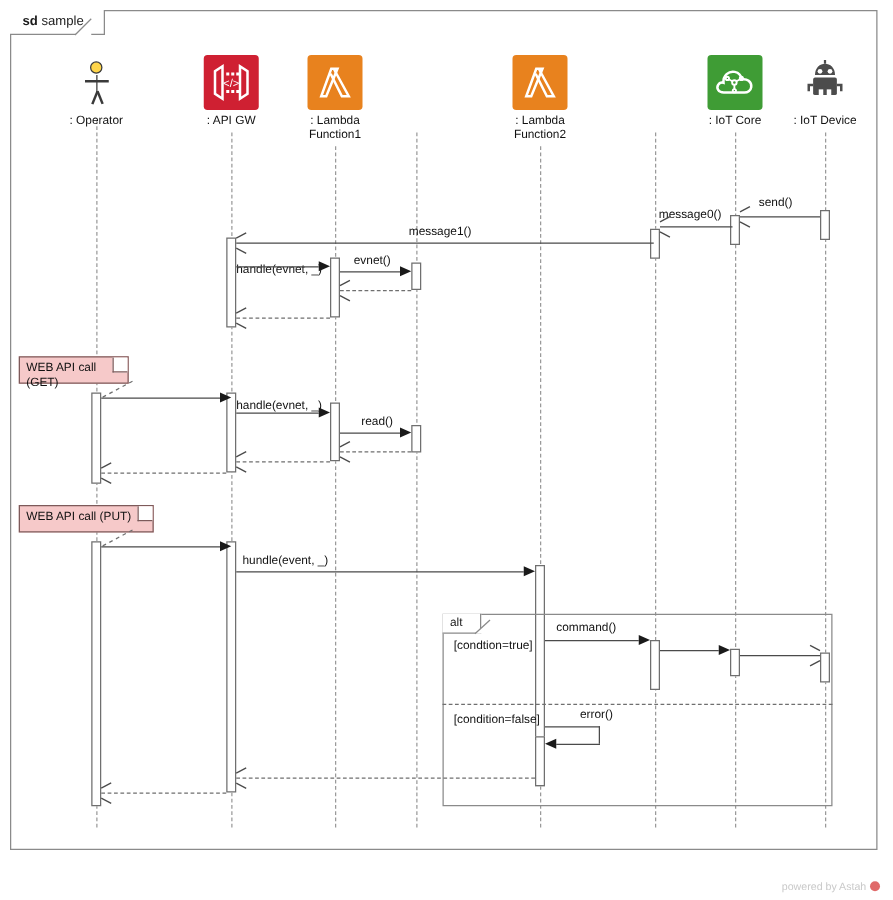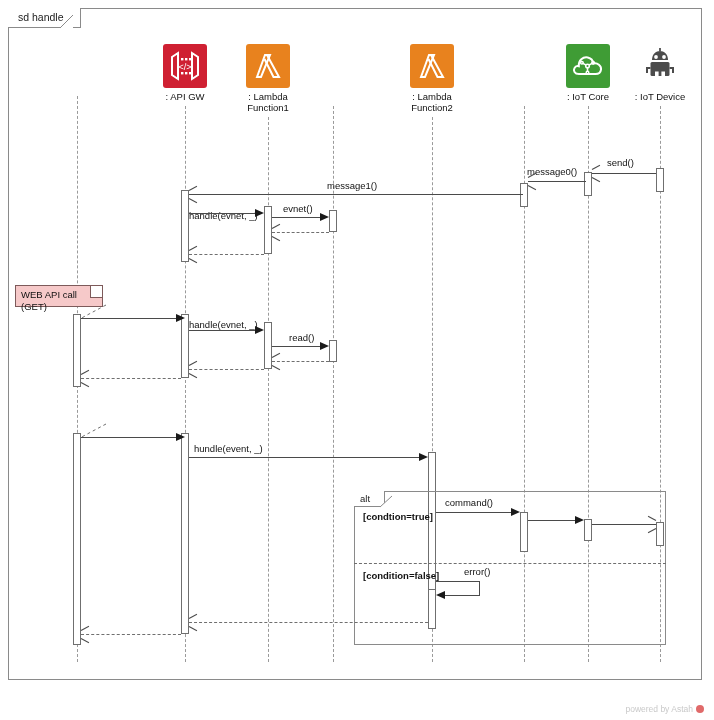--- a/index.html
+++ b/index.html
@@ -4,21 +4,21 @@
 <style>
   html,body{margin:0;padding:0;background:#ffffff;}
   body{width:714px;height:720px;font-family:"Liberation Sans",sans-serif;color:#1a1a1a;}
   #stage{position:relative;width:714px;height:720px;overflow:hidden;background:#fff;}
 
   
   #sd-frame{position:absolute;left:8px;top:8px;width:694px;height:672px;border:1px solid #8a8a8a;box-sizing:border-box;background:#fff;}
   #sd-tab{position:absolute;left:8px;top:8px;height:20px;box-sizing:border-box;
      background:#fff;border-right:1px solid #8a8a8a;border-bottom:1px solid #8a8a8a;
      padding:2px 16px 2px 10px;font-size:10.5px;white-space:nowrap;line-height:15px;}
-  #sd-tab .kw{font-weight:normal;}
+  #sd-tab .kw{font-weight:bold;}
 
   
   .lifeline{position:absolute;width:0;border-left:1px dashed #9a9a9a;}
   .head{position:absolute;text-align:center;font-size:9.5px;line-height:11px;color:#111;}
   .head .icon{width:44px;height:44px;margin:0 auto 3px auto;border-radius:3px;position:relative;overflow:hidden;}
   .head .nm{white-space:pre-line;}
 
   
   .act{position:absolute;background:#fff;border:1px solid #6f6f6f;box-sizing:border-box;}
 
@@ -44,21 +44,21 @@
         font-size:9.5px;padding:3px 5px;line-height:12px;color:#111;}
   .note .fold{position:absolute;right:0;top:0;width:11px;height:11px;
         background:#fff;border-left:1px solid #7d5a5a;border-bottom:1px solid #7d5a5a;}
 
   
   .frag{position:absolute;border:1px solid #8a8a8a;box-sizing:border-box;background:transparent;}
   .frag-tab{position:absolute;box-sizing:border-box;background:#fff;
      border-right:1px solid #8a8a8a;border-bottom:1px solid #8a8a8a;
      font-size:9.5px;padding:1px 14px 1px 6px;line-height:13px;}
   .frag-div{position:absolute;height:0;border-top:1px dashed #6f6f6f;}
-  .guard{position:absolute;font-size:9.5px;color:#111;white-space:nowrap;font-weight:bold;}
+  .guard{position:absolute;font-size:9.5px;color:#111;white-space:nowrap;}
 
   
   .actor{position:relative;width:44px;height:44px;margin:0 auto 3px auto;}
   .actor i{position:absolute;background:#3a3a3a;display:block;}
   .actor .hd{left:17px;top:5px;width:10px;height:10px;border:1.6px solid #3a3a3a;border-radius:50%;background:#ffd54a;box-sizing:border-box;}
   .actor .bd{left:21.5px;top:16px;width:1.6px;height:14px;}
   .actor .arm{left:13px;top:20px;width:19px;height:1.6px;}
   .actor .lg1{left:21.5px;top:29px;width:1.6px;height:11px;transform:rotate(22deg);transform-origin:top center;}
   .actor .lg2{left:21.5px;top:29px;width:1.6px;height:11px;transform:rotate(-22deg);transform-origin:top center;}
 
@@ -69,36 +69,46 @@
   svg{display:block;}
 </style>
 </head>
 <body>
 
 <div id="stage">
 
   <div id="sd-frame"></div>
   <div id="sd-tab">
     <span class="kw">sd</span>
-    <span>handle</span>
+    <span>sample</span>
   </div>
   <svg style="position:absolute;left:60px;top:8px;width:14px;height:21px;overflow:visible">
     <polyline points="0,20 13,20 13,7" fill="#fff" stroke="none"></polyline>
     <line x1="0" y1="20" x2="13" y2="7" stroke="#8a8a8a" stroke-width="1"></line>
   </svg>
 
   <div class="lifeline" style="left:77px;top:96px;height:566px"></div>
   <div class="lifeline" style="left:185px;top:106px;height:556px"></div>
   <div class="lifeline" style="left:268px;top:117px;height:545px"></div>
   <div class="lifeline" style="left:333px;top:106px;height:556px"></div>
   <div class="lifeline" style="left:432px;top:117px;height:545px"></div>
   <div class="lifeline" style="left:524px;top:106px;height:556px"></div>
   <div class="lifeline" style="left:588px;top:106px;height:556px"></div>
   <div class="lifeline" style="left:660px;top:106px;height:556px"></div>
 
+  <div class="head" style="left:37px;top:44px;width:80px">
+    <div class="actor">
+      <i class="hd"></i>
+        <i class="bd"></i>
+        <i class="arm"></i>
+        <i class="lg1"></i>
+        <i class="lg2"></i>
+    </div>
+    <div class="nm">: Operator</div>
+  </div>
 
   <div class="head" style="left:145px;top:44px;width:80px">
     <div class="icon" style="background:#cf2032">
       <svg viewBox="0 0 44 44" width="44" height="44">
         <path d="M15 9 L15 35 L9 31 L9 13 Z" fill="none" stroke="#fff" stroke-width="2"></path>
         <path d="M29 9 L29 35 L35 31 L35 13 Z" fill="none" stroke="#fff" stroke-width="2"></path>
         <g fill="#fff">
             <rect x="18" y="14" width="2.4" height="2.4"></rect>
             <rect x="22" y="14" width="2.4" height="2.4"></rect>
             <rect x="26" y="14" width="2.4" height="2.4"></rect>
@@ -229,20 +239,24 @@
 
   <div class="dash" style="left:272px;top:361px;width:57px"></div>
   <div class="ar-open-l" style="left:272px;top:357px"></div>
 
   <div class="dash" style="left:189px;top:369px;width:75px"></div>
   <div class="ar-open-l" style="left:189px;top:365px"></div>
 
   <div class="dash" style="left:81px;top:378px;width:100px"></div>
   <div class="ar-open-l" style="left:81px;top:374px"></div>
 
+  <div class="note" style="left:15px;top:404px;width:108px;height:22px">
+    <span>WEB API call (PUT)</span>
+    <span class="fold"></span>
+  </div>
   <svg style="position:absolute;left:74px;top:424px;width:34px;height:18px;overflow:visible">
     <line x1="32" y1="0" x2="2" y2="16" stroke="#6f6f6f" stroke-width="1" stroke-dasharray="3,3"></line>
   </svg>
 
   <div class="act" style="left:73px;top:433px;width:8px;height:212px"></div>
   <div class="act" style="left:181px;top:433px;width:8px;height:201px"></div>
   <div class="line hline" style="left:81px;top:437px;width:95px"></div>
   <div class="ar-solid-r" style="left:176px;top:432.5px"></div>
 
   <div class="act" style="left:428px;top:452px;width:8px;height:177px"></div>

